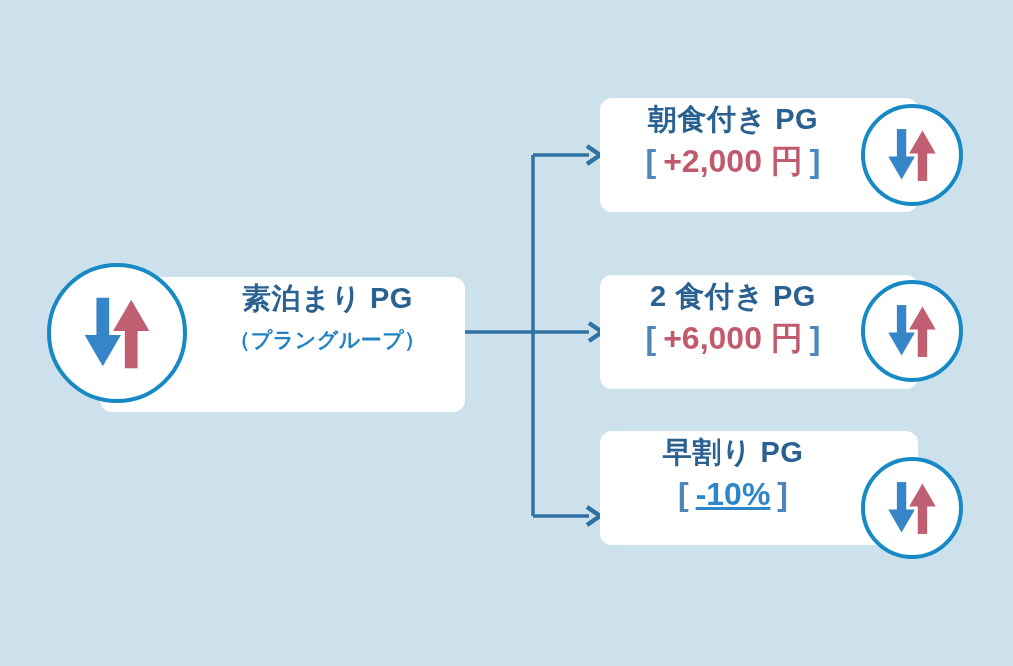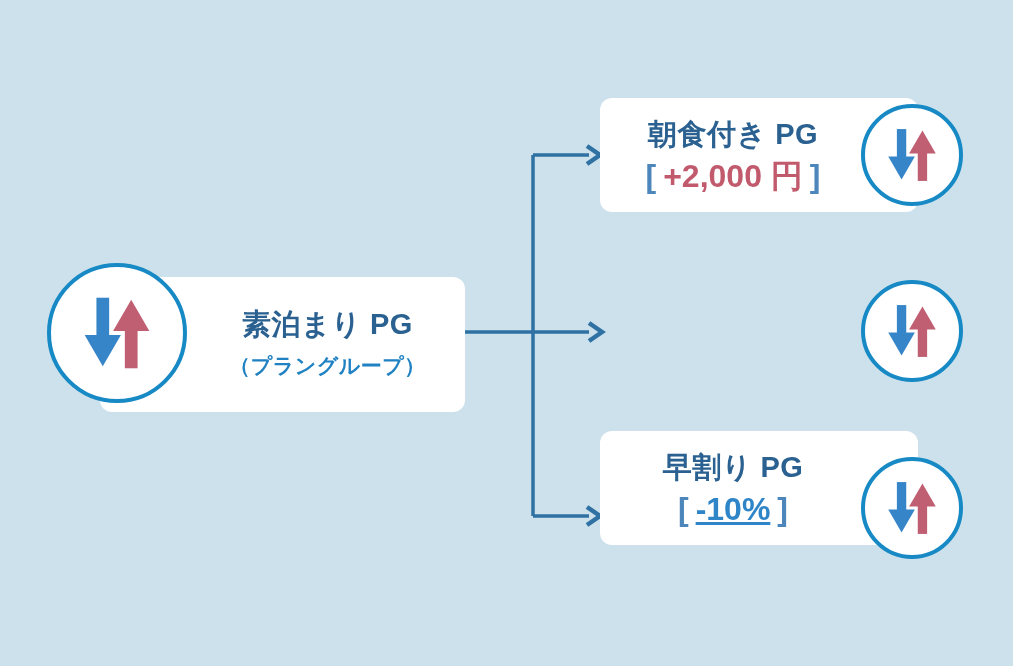--- a/index.html
+++ b/index.html
@@ -11,21 +11,21 @@
   .canvas{
     position:relative;width:1013px;height:666px;background:var(--bg);
     overflow:hidden;font-family:"Liberation Sans","DejaVu Sans",sans-serif;
     font-weight:bold;
   }
   .connectors{position:absolute;left:0;top:0;width:1013px;height:666px;}
   .connectors .line{stroke:var(--connector);stroke-width:3.5;fill:none;}
   .connectors .head{stroke:var(--connector);stroke-width:4.5;fill:none;stroke-linejoin:miter;}
   .card{
     position:absolute;background:var(--card);border-radius:12px;
-    display:flex;flex-direction:column;justify-content:center;align-items:center;
+    display:flex;flex-direction:column;align-items:center;
   }
   .root-card{left:100px;top:277px;width:365px;height:135px;padding-left:90px;box-sizing:border-box;}
   .child-card{left:600px;width:318px;height:114px;padding-right:52px;box-sizing:border-box;}
   .title{font-size:29px;line-height:42px;color:var(--title);letter-spacing:0.5px;white-space:nowrap;}
   .subtitle{font-size:21px;line-height:42px;color:var(--subtitle);letter-spacing:0.5px;white-space:nowrap;}
   .price{font-size:32px;line-height:43px;white-space:nowrap;}
   .price .bracket{color:var(--bracket);margin:0 7px;}
   .circle{
     position:absolute;background:var(--card);border:4px solid var(--circle_border);
     border-radius:50%;box-sizing:border-box;
@@ -72,20 +72,26 @@
   </div>
   <div class="circle child-circle" style="top:104px">
     <svg class="updown" viewBox="0 0 100 100">
       <rect class="a-down" x="29" y="14" width="13" height="44"></rect>
       <polygon class="a-down" points="17,52 54,52 35.5,84"></polygon>
       <rect class="a-up" x="58" y="42" width="13" height="44"></rect>
       <polygon class="a-up" points="46,48 83,48 64.5,16"></polygon>
     </svg>
   </div>
 
+  <div class="card child-card" style="top:275px">
+    <div class="title">2 食付き PG</div>
+    <div class="price">
+      <span class="bracket">[</span><span style="color: rgb(194, 90, 110);">+6,000 円</span><span class="bracket">]</span>
+    </div>
+  </div>
   <div class="circle child-circle" style="top:280px">
     <svg class="updown" viewBox="0 0 100 100">
       <rect class="a-down" x="29" y="14" width="13" height="44"></rect>
       <polygon class="a-down" points="17,52 54,52 35.5,84"></polygon>
       <rect class="a-up" x="58" y="42" width="13" height="44"></rect>
       <polygon class="a-up" points="46,48 83,48 64.5,16"></polygon>
     </svg>
   </div>
 
   <div class="card child-card" style="top:431px">

